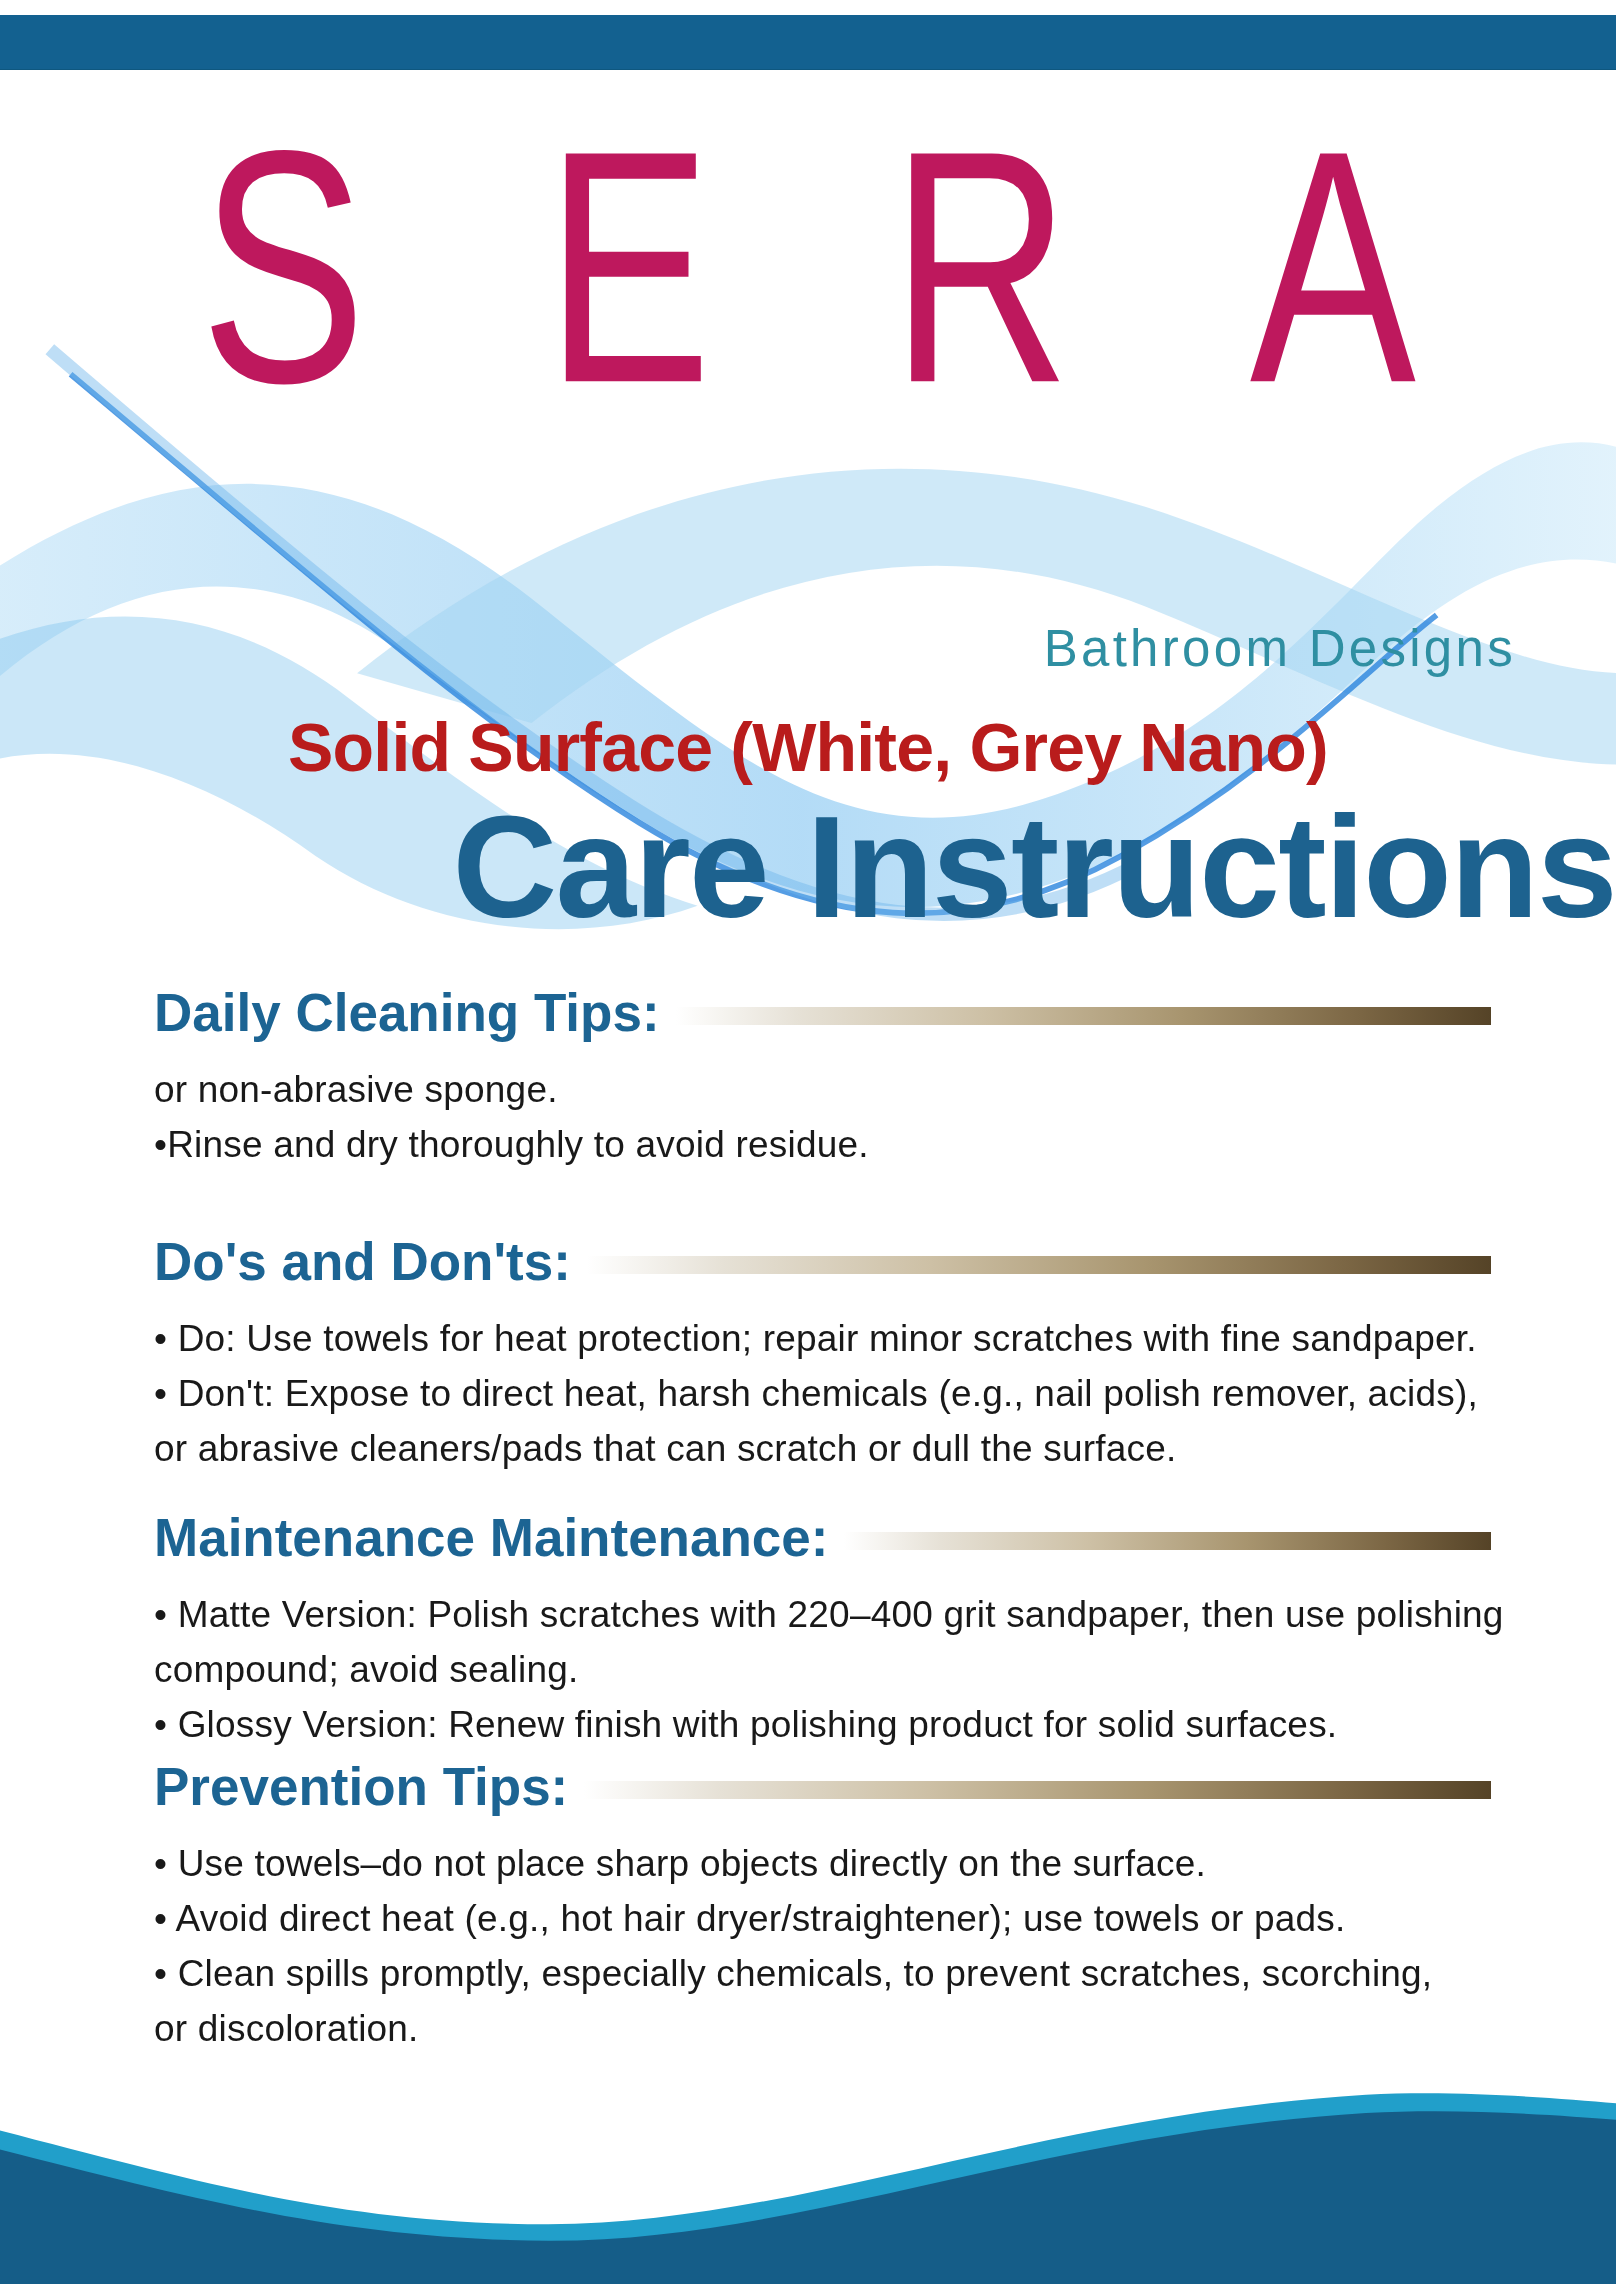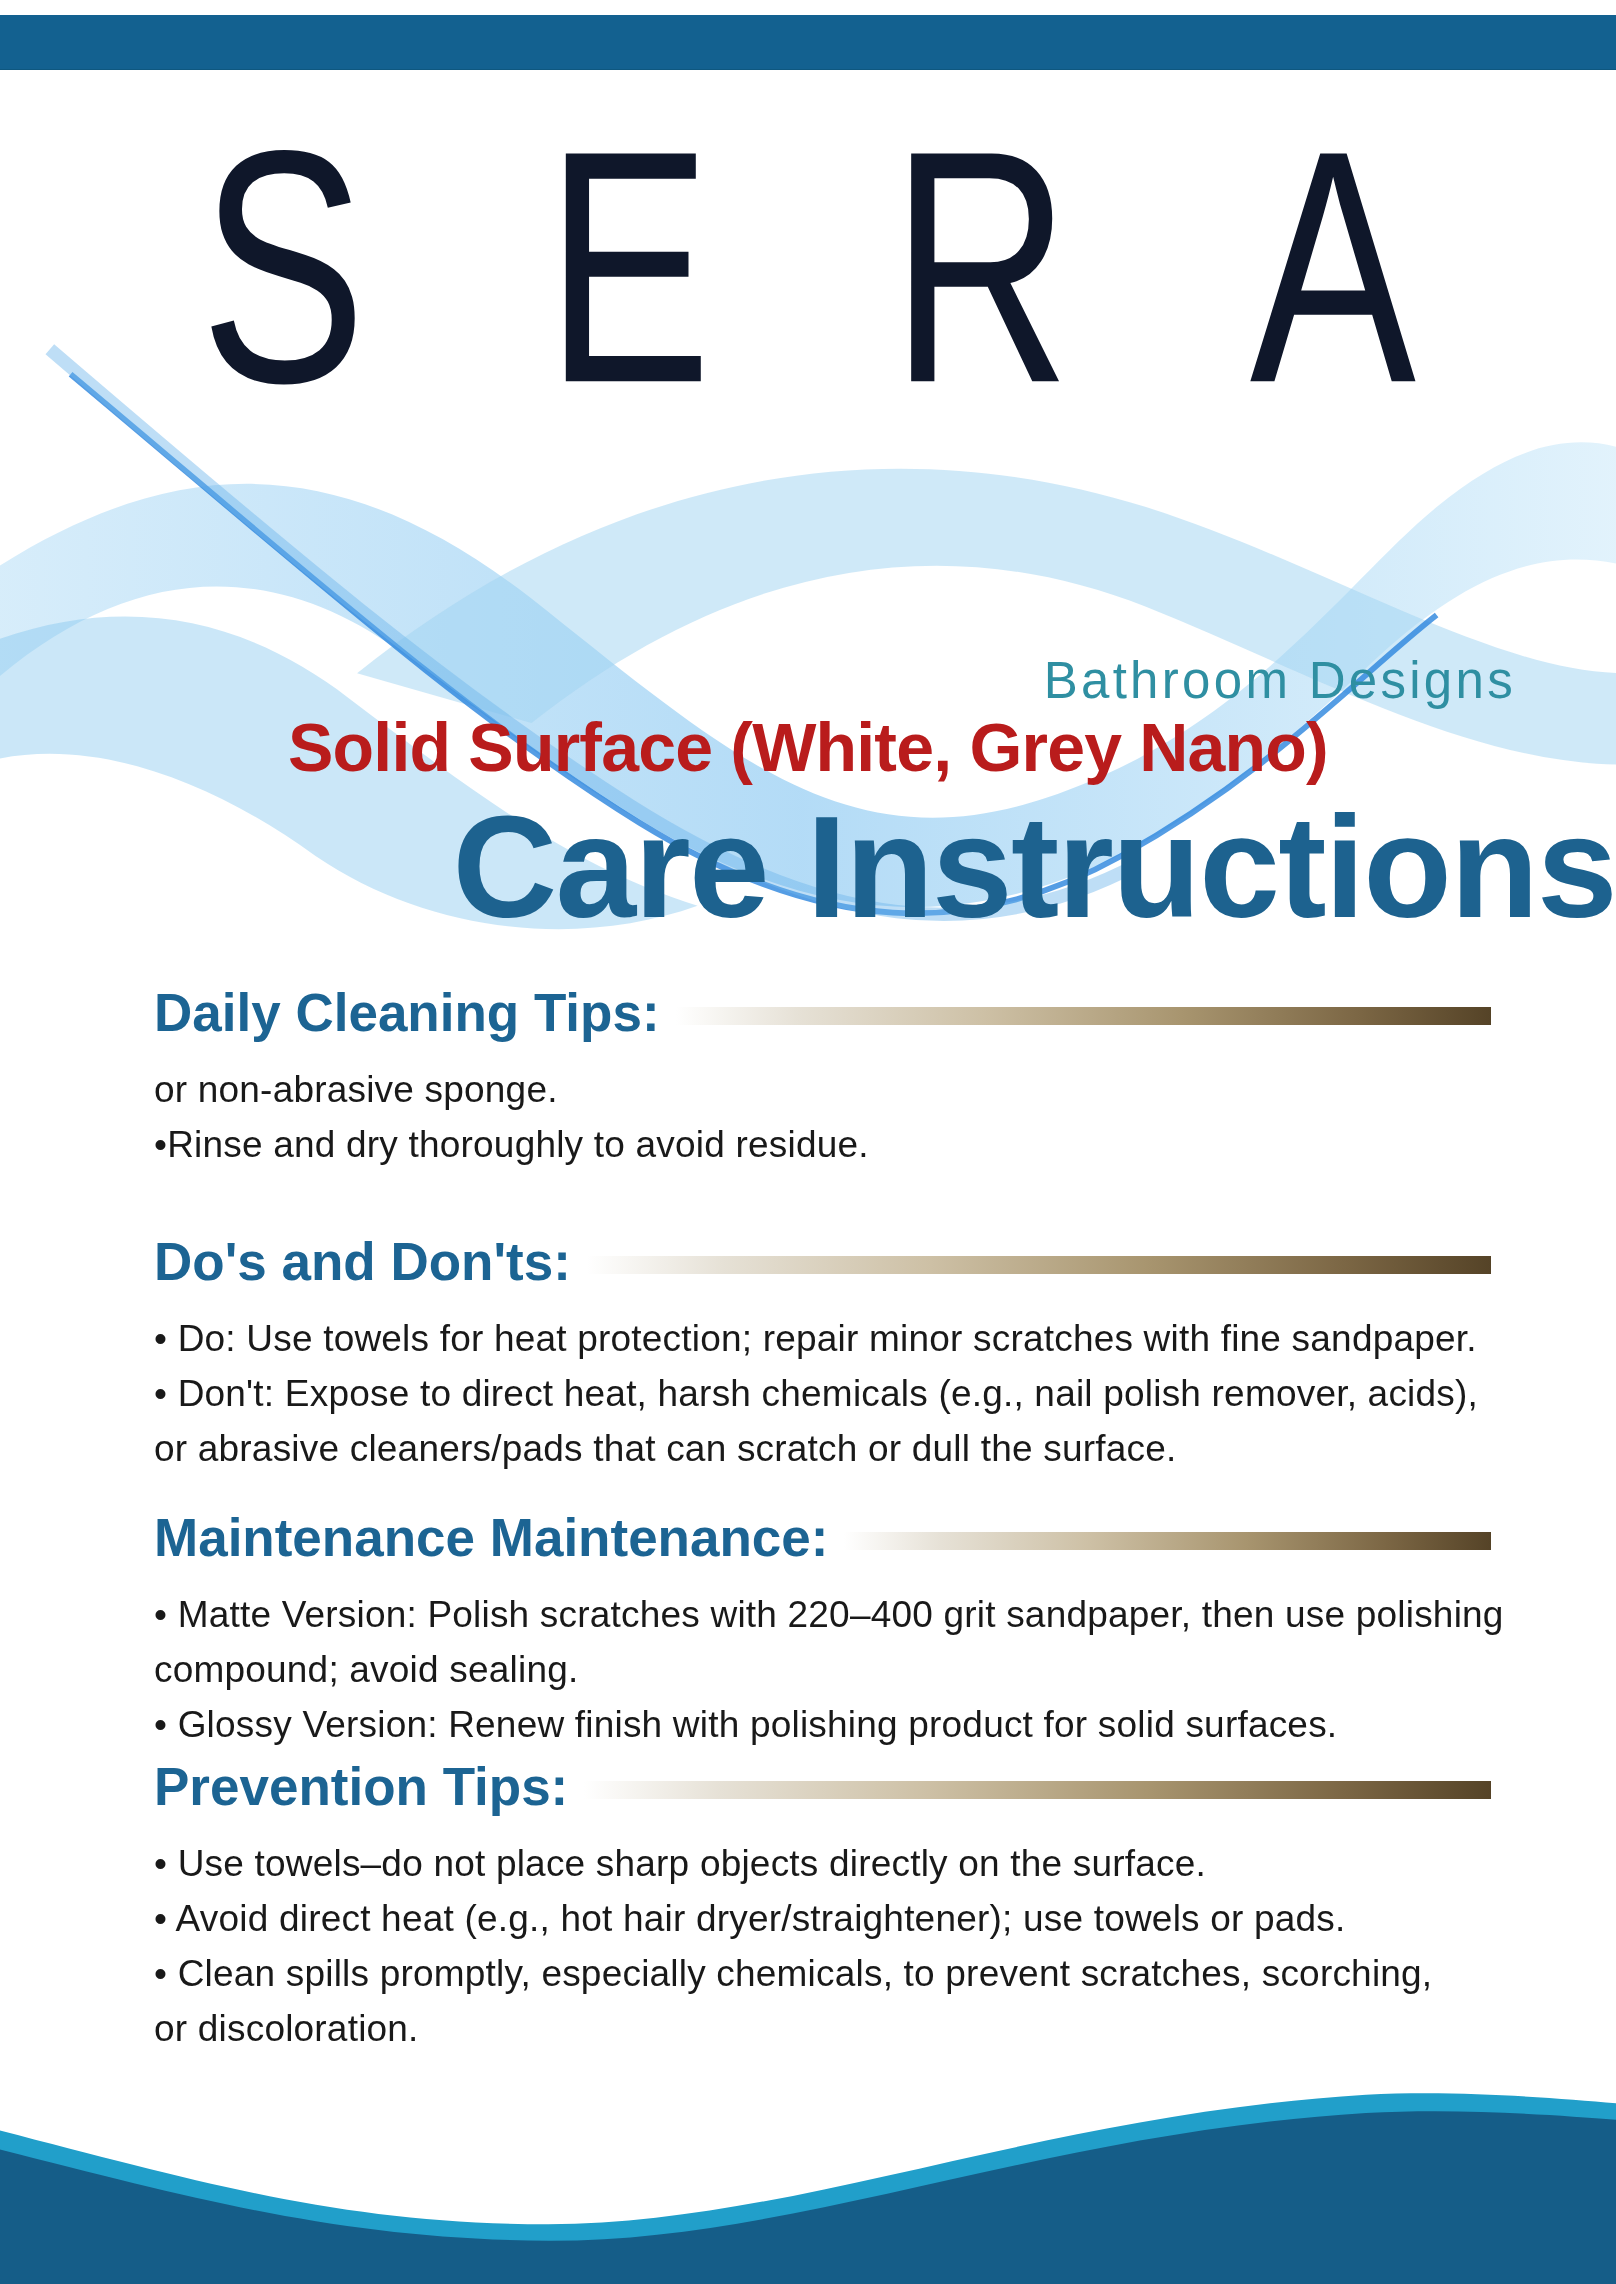--- a/index.html
+++ b/index.html
@@ -10,36 +10,36 @@
 
   
   .top-bar {
     position:absolute; top:15px; left:0; width:100%; height:54px;
     background:#136190; border-bottom:1.7px solid #0e577f;
   }
 
   
   .sera-logo {
     position:absolute; top:86px; left:0; width:100%;
-    text-align:center; color:#0f172a;
+    text-align:center; color:#be185d;
   }
   .sera-logo span {
     display:inline-block; font-size:249px; line-height:1.1; font-weight:400;
     letter-spacing:0.72em; margin-right:-0.72em;
     transform:scaleY(1.33); transform-origin:top center;
     font-family:"Liberation Sans", sans-serif;
   }
 
   
   .wave-art { position:absolute; top:316px; left:0; width:1616px; height:648px; }
 
   
   .tagline {
     position:absolute; top:623px; right:100px;
-    font-size:51px; line-height:1; letter-spacing:3.3px; color:#2f8fa2;margin-top:32px;
+    font-size:51px; line-height:1; letter-spacing:3.3px; color:#2f8fa2;
   }
 
   
   .subtitle {
     position:absolute; top:713px; left:0; width:100%; text-align:center;
     font-size:68px; line-height:1; font-weight:700; letter-spacing:-0.8px; color:#b91c1c;
   }
   .main-title {
     position:absolute; top:791px; left:0; width:100%; text-align:right;
     font-size:145px; line-height:1.05; font-weight:700; letter-spacing:-1.7px; color:#1d628f;

